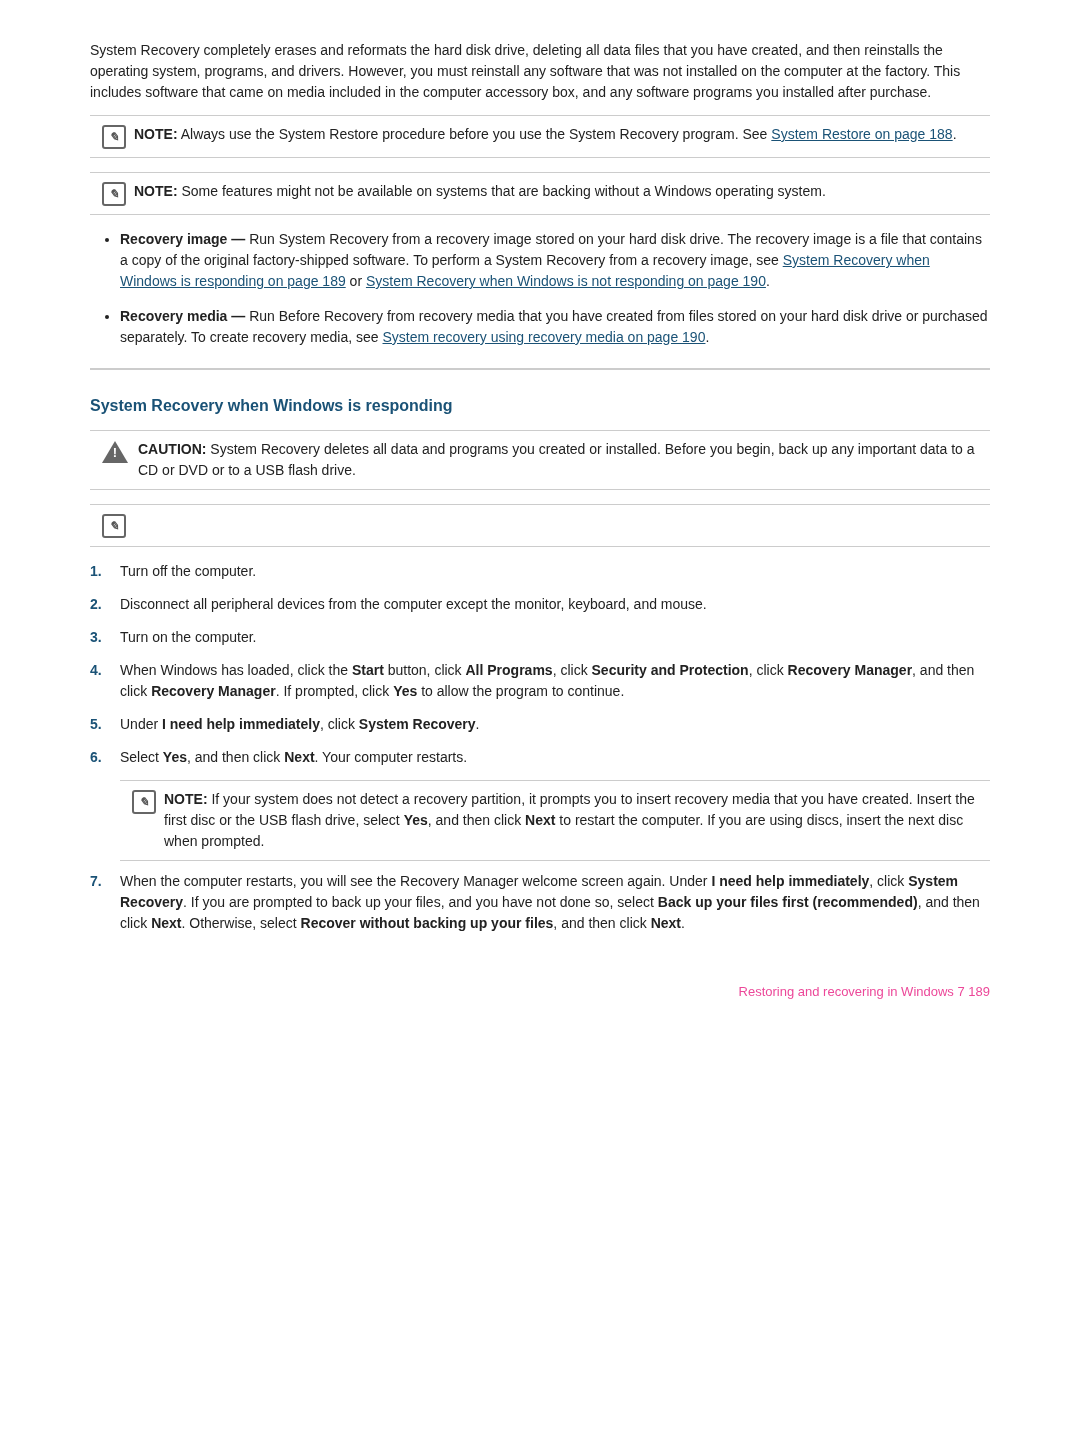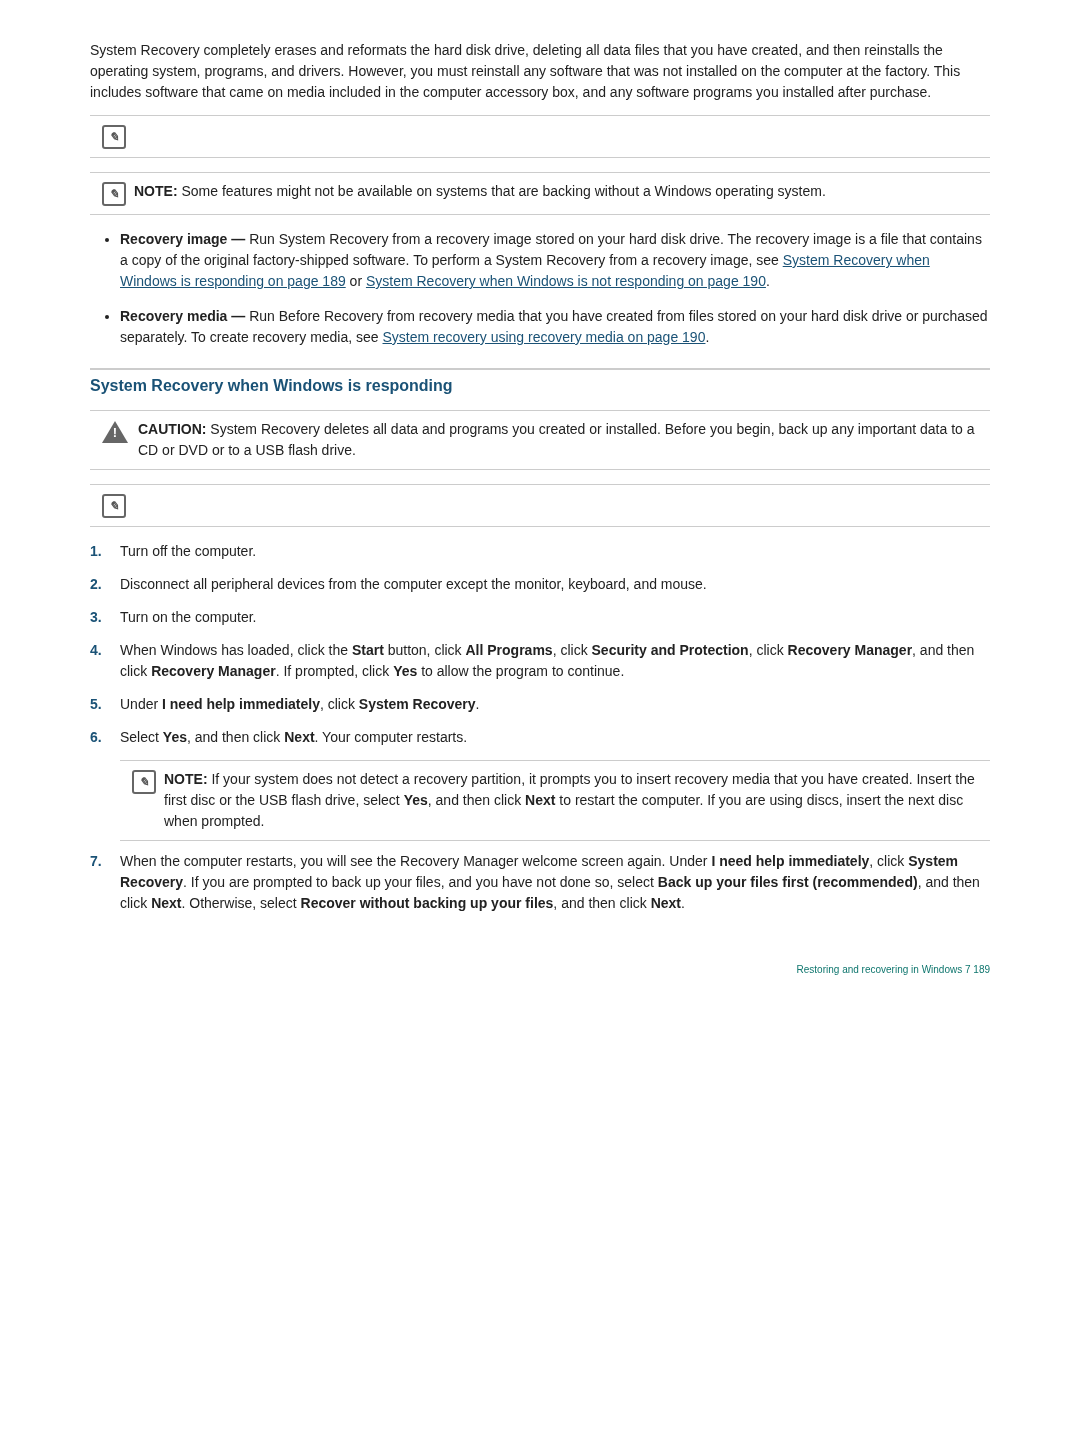--- a/index.html
+++ b/index.html
@@ -51,21 +51,21 @@
     ul.bullet-list li {
       margin-bottom: 14px;
       list-style-type: disc;
     }
     .section-heading {
       color: #1a5276;
       font-size: 16px;
       font-weight: bold;
       margin-bottom: 12px;
       margin-top: 20px;
-      padding-top: 4px;
+      padding-top: 24px;
       border-top: 2px solid #ccc;
     }
     a {
       color: #1a5276;
       text-decoration: underline;
     }
     ol.steps {
       margin: 10px 0 10px 0;
       list-style: none;
     }
@@ -78,22 +78,22 @@
       color: #1a5276;
       font-weight: bold;
       min-width: 30px;
       flex-shrink: 0;
     }
     ol.steps li .step-content {
       flex: 1;
     }
     .page-footer {
       text-align: right;
-      color: #0f766e;
-      font-size: 10px;
+      color: #ec4899;
+      font-size: 13px;
       margin-top: 40px;
       padding-top: 8px;
     }
     .inline-note {
       display: flex;
       align-items: flex-start;
       margin: 10px 0 10px 30px;
       padding: 8px 12px;
       border-top: 1px solid #ccc;
       border-bottom: 1px solid #ccc;
@@ -141,20 +141,24 @@
   </style>
 </head>
 <body>
 
 <div class="content">
 
   <p>System Recovery completely erases and reformats the hard disk drive, deleting all data files that you have created, and then reinstalls the operating system, programs, and drivers. However, you must reinstall any software that was not installed on the computer at the factory. This includes software that came on media included in the computer accessory box, and any software programs you installed after purchase.</p>
 
   <div class="note-box">
     <div class="note-svg">✎</div>
+    <div class="note-content">
+      <span class="note-label">NOTE:</span>
+      <span>Always use the System Restore procedure before you use the System Recovery program. See </span><a href="#">System Restore on page 188</a><span>.</span>
+    </div>
   </div>
 
   <div class="note-box">
     <div class="note-svg">✎</div>
     <div class="note-content">
       <span class="note-label">NOTE:</span>
       <span> Some features might not be available on systems that are backing without a Windows operating system.</span>
     </div>
   </div>
 

